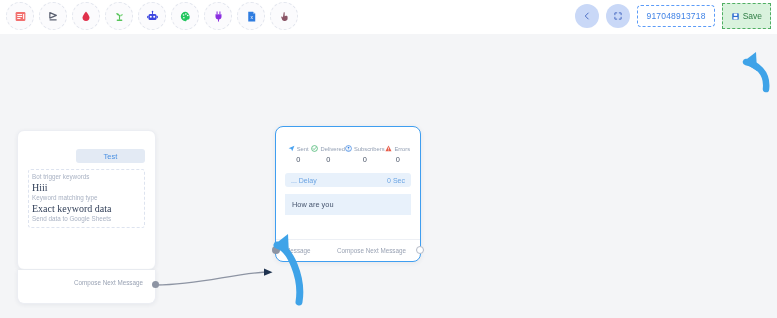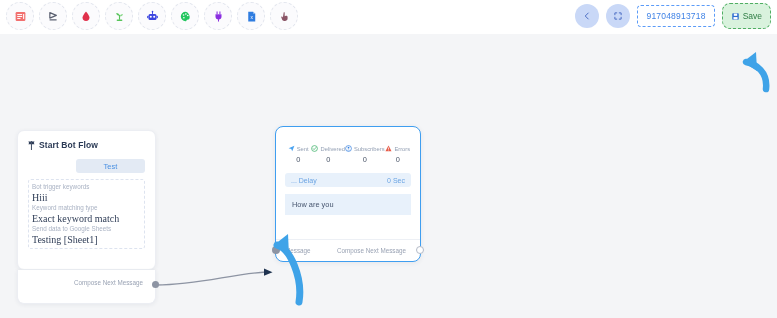--- a/index.html
+++ b/index.html
@@ -83,21 +83,21 @@
     letter-spacing: 0.2px;
     display: flex;
     align-items: center;
     justify-content: center;
     box-sizing: border-box;
   }
   .save-btn {
     height: 22px;
     padding: 12px 8px;
     border: 1px dashed #4fae62;
-    border-radius: 8px;
+    border-radius: 0;
     background: #d9f2dd;
     color: #2f7d45;
     font-size: 8.5px;
     display: flex;
     align-items: center;
     gap: 3px;
     box-sizing: border-box;
   }
   .save-btn .sv-ico {
     color: #2f6fd0;
@@ -413,38 +413,29 @@
   </div>
 
   <div class="canvas">
 
     <svg class="edge-layer">
       <path d="M156 251 C200 251 230 240 266 238" fill="none" stroke="#8d94a3" stroke-width="1.3"></path>
       <path d="M264 234.5 L272.5 238.2 L264 241.8 Z" fill="#1f3350"></path>
     </svg>
 
     <div class="node" id="start-node">
-      <div class="node-title">
-        <svg width="7" height="9" viewBox="0 0 10 13">
-          <rect x="4.2" y="0" width="1.3" height="13" fill="#2b3a55"></rect>
-          <path d="M5.5 0.8 H9.4 L8.2 2.8 L9.4 4.8 H5.5 Z" fill="#2b3a55"></path>
-          <path d="M4.2 0.8 H0.4 L1.6 2.8 L0.4 4.8 H4.2 Z" fill="#2b3a55"></path>
-        </svg>
-        <span>Start Bot Flow</span>
-      </div>
 
       <div class="pill-test">Test</div>
 
       <div class="kv-block">
         <div class="kv-label">Bot trigger keywords</div>
         <div class="kv-value">Hiii</div>
         <div class="kv-label">Keyword matching type</div>
-        <div class="kv-value">Exact keyword match</div>
+        <div class="kv-value">Exact keyword data</div>
         <div class="kv-label">Send data to Google Sheets</div>
-        <div class="kv-value">Testing [Sheet1]</div>
       </div>
     </div>
 
     <div id="start-footer">
       <div class="out-label">Compose Next Message</div>
       <div class="port-dot" style="right:-3.5px; top:11px;"></div>
     </div>
 
     <div class="node" id="text-node">
 

